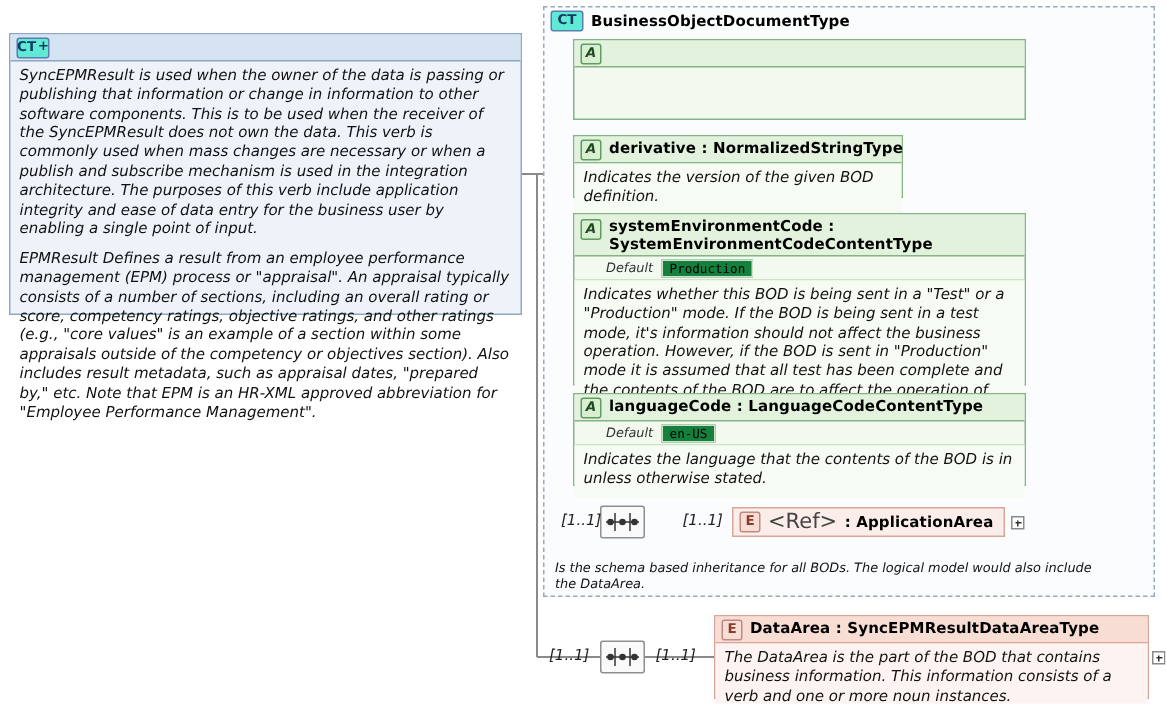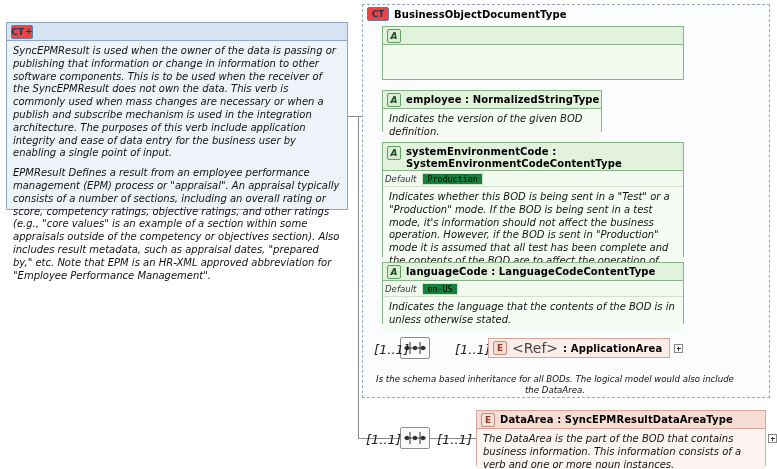--- a/index.html
+++ b/index.html
@@ -69,21 +69,21 @@
     align-items: center;
     justify-content: center;
     font-weight: bold;
     font-size: 9px;
     border-radius: 2px;
     flex: 0 0 auto;
   }
   .badge-ct {
     width: 22px; height: 14px;
     border: 1px solid #5a7fae;
-    background: #ef4444;
+    background: #5eead4;
     color: #123a63;
     gap: 1px;
   }
   .badge-a {
     width: 14px; height: 14px;
     border: 1px solid #5f9c5f;
     background: #d9efd4;
     color: #1f4d1f;
     font-style: italic;
   }
@@ -137,21 +137,21 @@
   #versionID .box-header { height: 18px; }
   #systemEnv { left: 382px; top: 142px; width: 302px; height: 115px; }
   #systemEnv .box-header { height: 28px; align-items: flex-start; padding-top: 3px; }
   #langCode { left: 382px; top: 262px; width: 302px; height: 62px; }
   #langCode .box-header { height: 18px; }
 
   .default-row {
     display: flex;
     align-items: center;
     gap: 6px;
-    padding: 2px 6px 1px 2px;
+    padding: 2px 6px 1px 21px;
     font-size: 8.6px;
     border-bottom: 1px solid #cfe2c9;
   }
   .default-label { font-style: italic; color: #333; }
   .default-val {
     font-family: "DejaVu Sans Mono", "Liberation Mono", monospace;
     font-size: 8.4px;
     background: #15803d;
     border: 1px solid #cfe2c9;
     padding: 0px 4px;
@@ -181,36 +181,36 @@
   }
   #dataArea .doc { background: #fdf4f1; }
 
   .note {
     position: absolute;
     font-style: italic;
     font-size: 8.6px;
     line-height: 1.3;
     color: #111;
   }
-  #bodNote { left: 370px; top: 374px; width: 370px; text-align: center; }
+  #bodNote { left: 370px; top: 374px; width: 370px; }
 
   
   .compositor {
     position: absolute;
     box-sizing: border-box;
     width: 30px; height: 22px;
     border: 1px solid #8f8f8f;
     background: #fafafa;
     border-radius: 2px;
   }
   .compositor svg { display: block; }
 
   .card {
     position: absolute;
-    font-size: 13px;
+    font-size: 10px;
     font-style: italic;
     color: #222;
     white-space: nowrap;
   }
 
   .plusbox {
     position: absolute;
     width: 9px; height: 9px;
     border: 1px solid #8a8a8a;
     background: #fff;
@@ -274,21 +274,21 @@
 
   <div class="box attr-box" id="releaseID">
     <div class="box-header">
       <span class="badge badge-a">A</span>
     </div>
   </div>
 
   <div class="box attr-box" id="versionID">
     <div class="box-header">
       <span class="badge badge-a">A</span>
-      <span class="box-title">employee : NormalizedStringType</span>
+      <span class="box-title">derivative : NormalizedStringType</span>
     </div>
     <div class="doc">Indicates the version of the given BOD definition.</div>
   </div>
 
   <div class="box attr-box" id="systemEnv">
     <div class="box-header">
       <span class="badge badge-a">A</span>
       <span class="box-title wrap">systemEnvironmentCode : SystemEnvironmentCodeContentType</span>
     </div>
     <div class="default-row">

